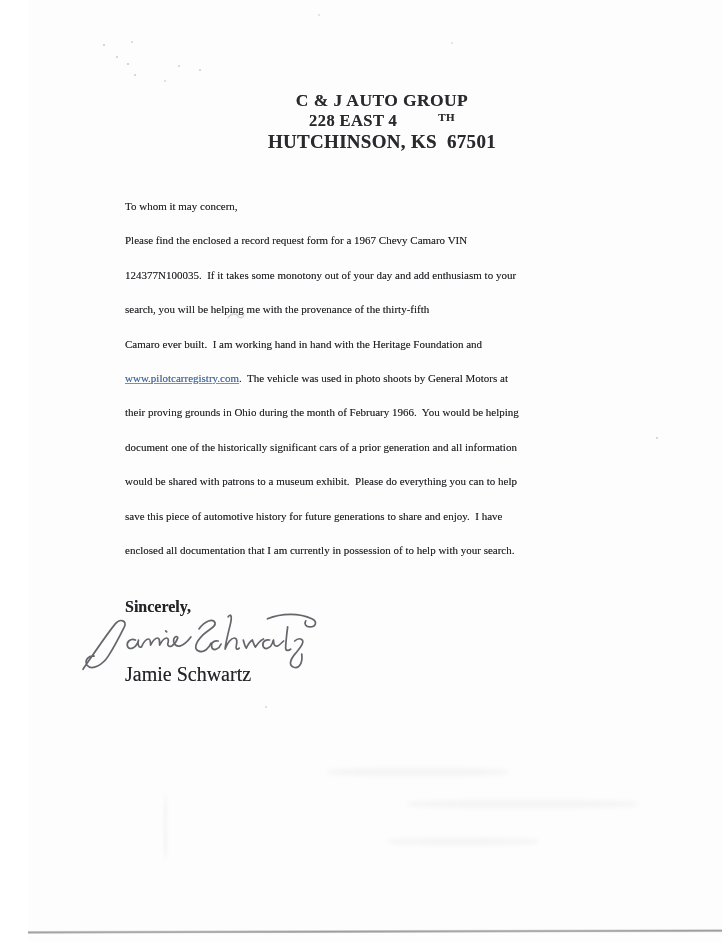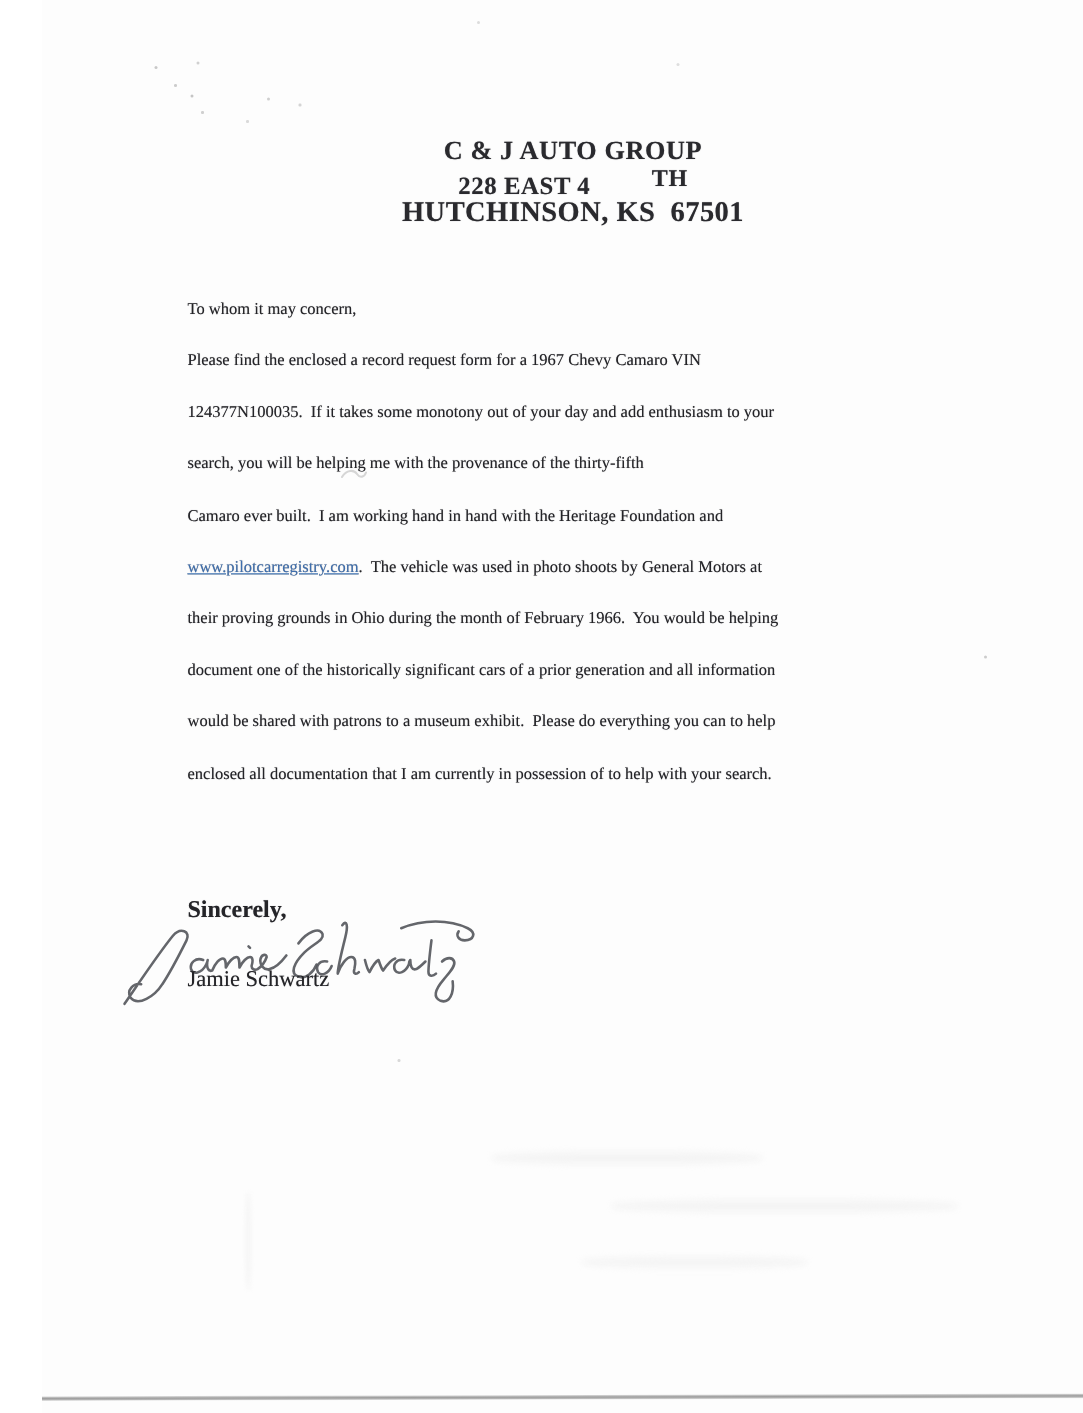--- a/index.html
+++ b/index.html
@@ -37,21 +37,21 @@
     letter-spacing: 0.4px;
   }
   .lh-street {
     position: absolute;
     top: 111px;
     width: 100%;
     font-size: 16.5px;
     letter-spacing: 0.4px;
   }
   .lh-street sup {
-    font-size: 16px;
+    font-size: 11px;
     vertical-align: 5px;
     padding-left: 41px;
   }
   .lh-city {
     position: absolute;
     top: 131px;
     width: 100%;
     font-size: 19px;
     letter-spacing: 0.3px;
     white-space: pre;
@@ -85,22 +85,22 @@
     left: 97px;
     top: 598px;
     font-size: 16px;
     color: #242428;
     text-shadow: 0 0 0.5px rgba(36,36,40,0.5);
     font-weight: bold;
   }
   .typed-name {
     position: absolute;
     left: 97px;
-    top: 645px;
-    font-size: 15px;
+    top: 663px;
+    font-size: 20px;
     color: #242428;
     text-shadow: 0 0 0.5px rgba(36,36,40,0.5);
   }
 
   
   .signature {
     position: absolute;
     left: 52px;
     top: 608px;
     width: 252px;
@@ -171,20 +171,21 @@
   <div class="letter-body">
     <div class="line">To whom it may concern,</div>
     <div class="line">Please find the enclosed a record request form for a 1967 Chevy Camaro VIN</div>
     <div class="line">124377N100035.  If it takes some monotony out of your day and add enthusiasm to your</div>
     <div class="line">search, you will be helping me with the provenance of the thirty-fifth</div>
     <div class="line">Camaro ever built.  I am working hand in hand with the Heritage Foundation and</div>
     <div class="line"><a class="weblink">www.pilotcarregistry.com</a><span>.  The vehicle was used in photo shoots by General Motors at</span></div>
     <div class="line">their proving grounds in Ohio during the month of February 1966.  You would be helping</div>
     <div class="line">document one of the historically significant cars of a prior generation and all information</div>
     <div class="line">would be shared with patrons to a museum exhibit.  Please do everything you can to help</div>
+    <div class="line">save this piece of automotive history for future generations to share and enjoy.  I have</div>
     <div class="line">enclosed all documentation that I am currently in possession of to help with your search.</div>
   </div>
 
   <div class="closing">Sincerely,</div>
 
   <svg class="signature" viewBox="0 0 250 62" aria-label="Jamie Schwartz signature">
 
     <path d="M 3 60 C 14 44 26 26 35 15 C 40 9 47 12 44 18 C 40 26 34 38 28 47 C 23 55 12 62 7 56 C 4 51 9 46 14 47"></path>
 
     <path d="M 55 31 C 50 29 46 33 47 37 C 48 41 54 40 57 34 C 58 32 58 31 58 31 C 57 35 58 39 61 38 C 63 33 66 30 68 30 C 70 30 70 33 70 36 C 72 32 75 29 77 29 C 79 29 79 32 79 36 C 81 32 84 29 86 29 C 88 29 88 32 87 35 C 87 37 89 38 91 37 C 94 35 96 32 97 29 C 97 27 94 27 93 30 C 92 34 95 38 99 37 C 103 36 107 32 110 28"></path>

